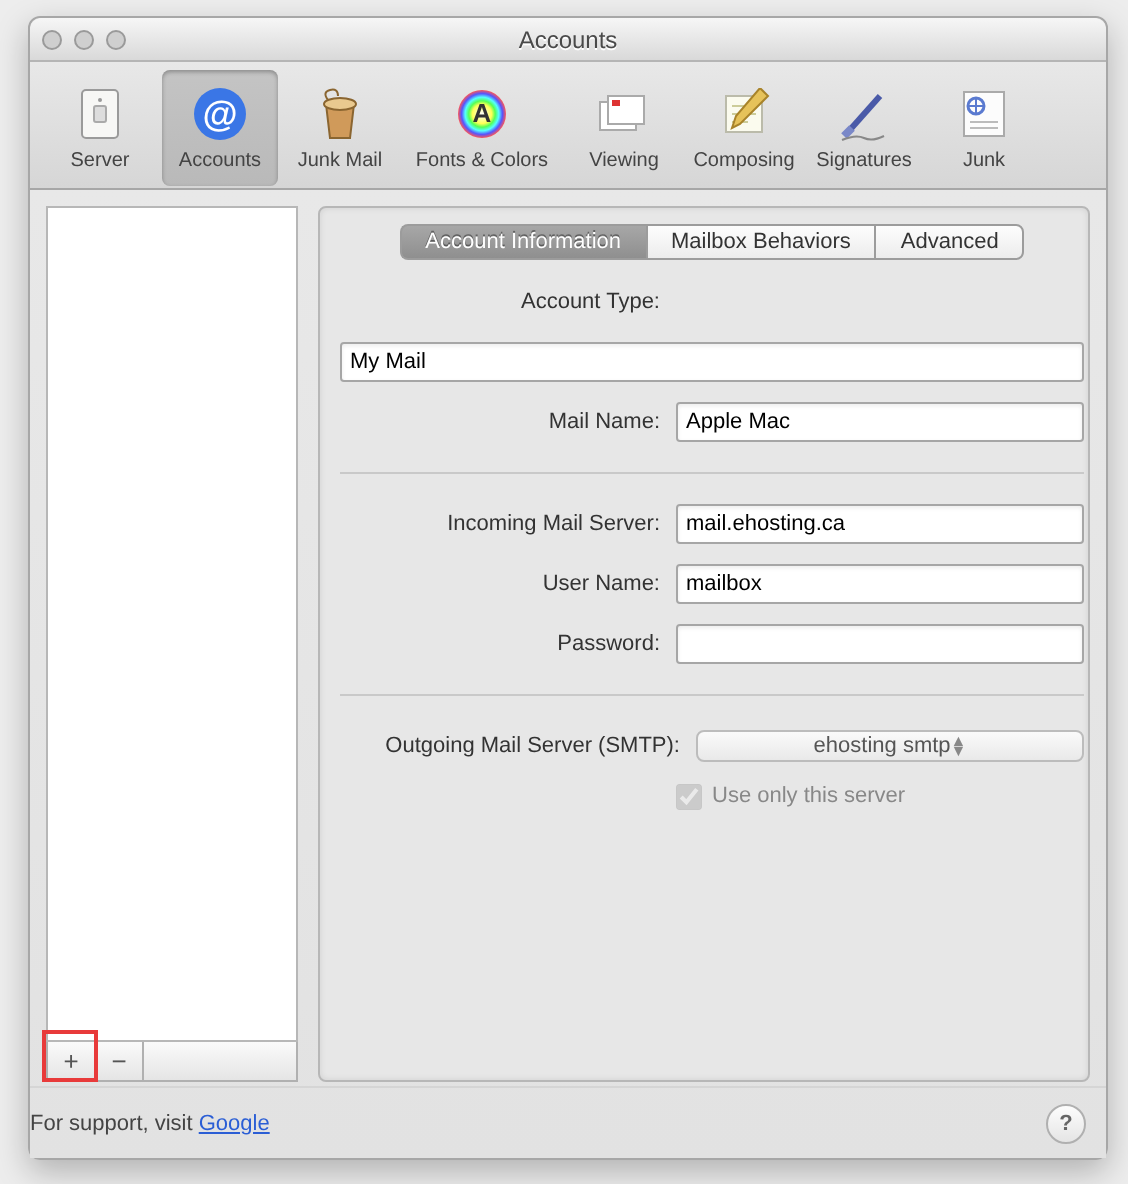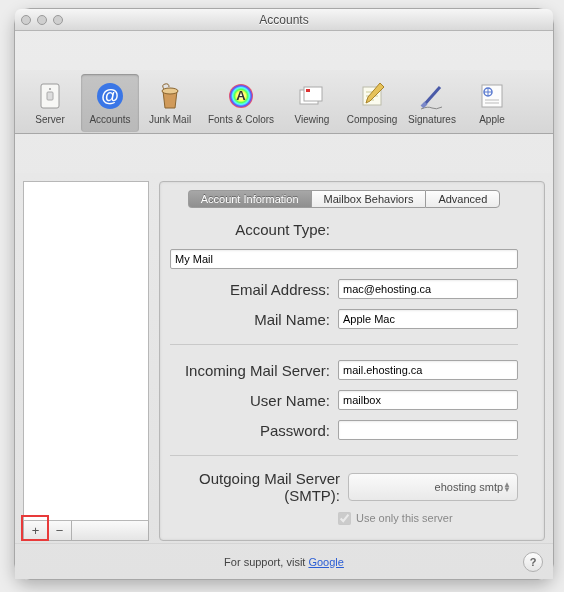--- a/index.html
+++ b/index.html
@@ -13,25 +13,24 @@
     overflow: hidden;
   }
   .window {
     position: absolute;
     left: 14px;
     top: 8px;
     width: 540px;
     height: 572px;
     background: linear-gradient(#ececec, #e2e2e2);
     border: 1px solid #a7a7a7;
-    border-radius: 16px;
+    border-radius: 6px;
     box-shadow: 0 6px 16px rgba(0,0,0,0.25);
     display: flex;
     flex-direction: column;
-    gap: 39px;
   }
   .titlebar {
     height: 22px;
     background: linear-gradient(#f6f6f6, #d9d9d9);
     border-top-left-radius: 6px;
     border-top-right-radius: 6px;
     border-bottom: 1px solid #b5b5b5;
     display: flex;
     align-items: center;
     padding: 0 6px;
@@ -127,21 +126,21 @@
     border: 2px solid #e83a3a;
     pointer-events: none;
   }
   .panel {
     flex: 1;
     border: 1px solid #b7b7b7;
     border-radius: 4px;
     background: #e7e7e7;
     display: flex;
     flex-direction: column;
-    padding: 8px 26px 10px 10px;
+    padding: 8px 2px 10px 10px;
     box-shadow: inset 0 0 3px rgba(0,0,0,.1);
   }
   .tabs {
     display: flex;
     font-size: 11px;
     margin-bottom: 10px;
   }
   .tabs .tab {
     padding: 2px 12px;
     background: linear-gradient(#fdfdfd, #ececec);
@@ -153,60 +152,59 @@
   .tabs .tab:first-child { border-top-left-radius: 4px; border-bottom-left-radius: 4px; }
   .tabs .tab:last-child { border-right: 1px solid #9c9c9c; border-top-right-radius: 4px; border-bottom-right-radius: 4px; }
   .tabs .tab.active {
     background: linear-gradient(#a7a7a7, #8f8f8f);
     color: #fff;
     text-shadow: 0 -1px 0 rgba(0,0,0,.4);
   }
   .tabs-wrap { display: flex; justify-content: center; }
   .form { display: flex; flex-direction: column; gap: 8px; }
   .row { display: flex; align-items: center; gap: 8px; min-height: 22px; }
-  .row .lbl { width: 160px; text-align: right; color: #333; font-size: 15px; }
+  .row .lbl { width: 160px; text-align: right; color: #333; font-size: 11px; }
   .row .val { flex: 1; font-size: 11px; }
   .row input[type=text], .row input[type=password] {
     flex: 1;
     height: 20px;
     border: 1px solid #a6a6a6;
     border-radius: 2px;
     padding: 1px 4px;
     font-size: 11px;
     background: #fff;
     box-shadow: inset 0 1px 2px rgba(0,0,0,.08);
   }
   .row.chk { justify-content: center; padding-left: 80px; }
   .row.chk label { display: flex; align-items: center; gap: 5px; font-size: 11px; }
   .hr { border: none; border-top: 1px solid #c9c9c9; margin: 6px 0; }
   .select {
     flex: 1;
-    height: 28px;
+    height: 16px;
     border: 1px solid #bcbcbc;
     border-radius: 4px;
     background: linear-gradient(#fafafa,#e9e9e9);
     display: flex;
     align-items: center;
-    justify-content: flex-end;
+    justify-content: center;
     padding: 0 6px;
     font-size: 11px;
     color: #555;
   }
   .select .chev {
     font-size: 8px;
     color: #888;
     display: flex; flex-direction: column; line-height: 5px;
   }
   .only-row { padding-left: 168px; color: #888; font-size: 11px; display: flex; align-items: flex-start; gap: 5px; }
   .only-row input { accent-color: #888; }
   .footer {
     height: 36px;
     display: flex;
     align-items: center;
-    justify-content: center;
     font-size: 11px;
     color: #444;
     border-top: 1px solid #d5d5d5;
     position: relative;
   }
   .footer a { color: #2b5ed5; text-decoration: underline; }
   .help {
     position: absolute;
     right: 10px;
     width: 20px; height: 20px;
@@ -318,21 +316,21 @@
     <div class="tb-item">
       <span class="ico">
         <svg width="26" height="28">
             <rect x="3" y="3" width="20" height="22" fill="#fcfcfc" stroke="#aaa"></rect>
             <circle cx="9" cy="10" r="4" fill="none" stroke="#5a7ad0" stroke-width="1.5"></circle>
             <path d="M9 6 L9 14 M5 10 L13 10" stroke="#5a7ad0"></path>
             <line x1="6" y1="18" x2="20" y2="18" stroke="#bbb"></line>
             <line x1="6" y1="21" x2="20" y2="21" stroke="#bbb"></line>
           </svg>
       </span>
-      <span>Apple</span>
+      <span>Junk</span>
     </div>
   </div>
 
   <div class="content">
     <div class="main">
       <div class="sidebar-wrap">
         <div class="sidebar"></div>
         <div class="sidebar-btns">
           <div class="btn">+</div>
           <div class="btn">−</div>
@@ -350,24 +348,20 @@
         </div>
 
         <div class="form">
           <div class="row">
             <span class="lbl">Account Type:</span>
           </div>
           <div class="row">
             <input type="text" value="My Mail" style="">
           </div>
           <div class="row">
-            <span class="lbl">Email Address:</span>
-            <input type="text" value="mac@ehosting.ca" style="">
-          </div>
-          <div class="row">
             <span class="lbl">Mail Name:</span>
             <input type="text" value="Apple Mac" style="">
           </div>
 
           <hr class="hr">
 
           <div class="row">
             <span class="lbl">Incoming Mail Server:</span>
             <input type="text" value="mail.ehosting.ca" style="">
           </div>

